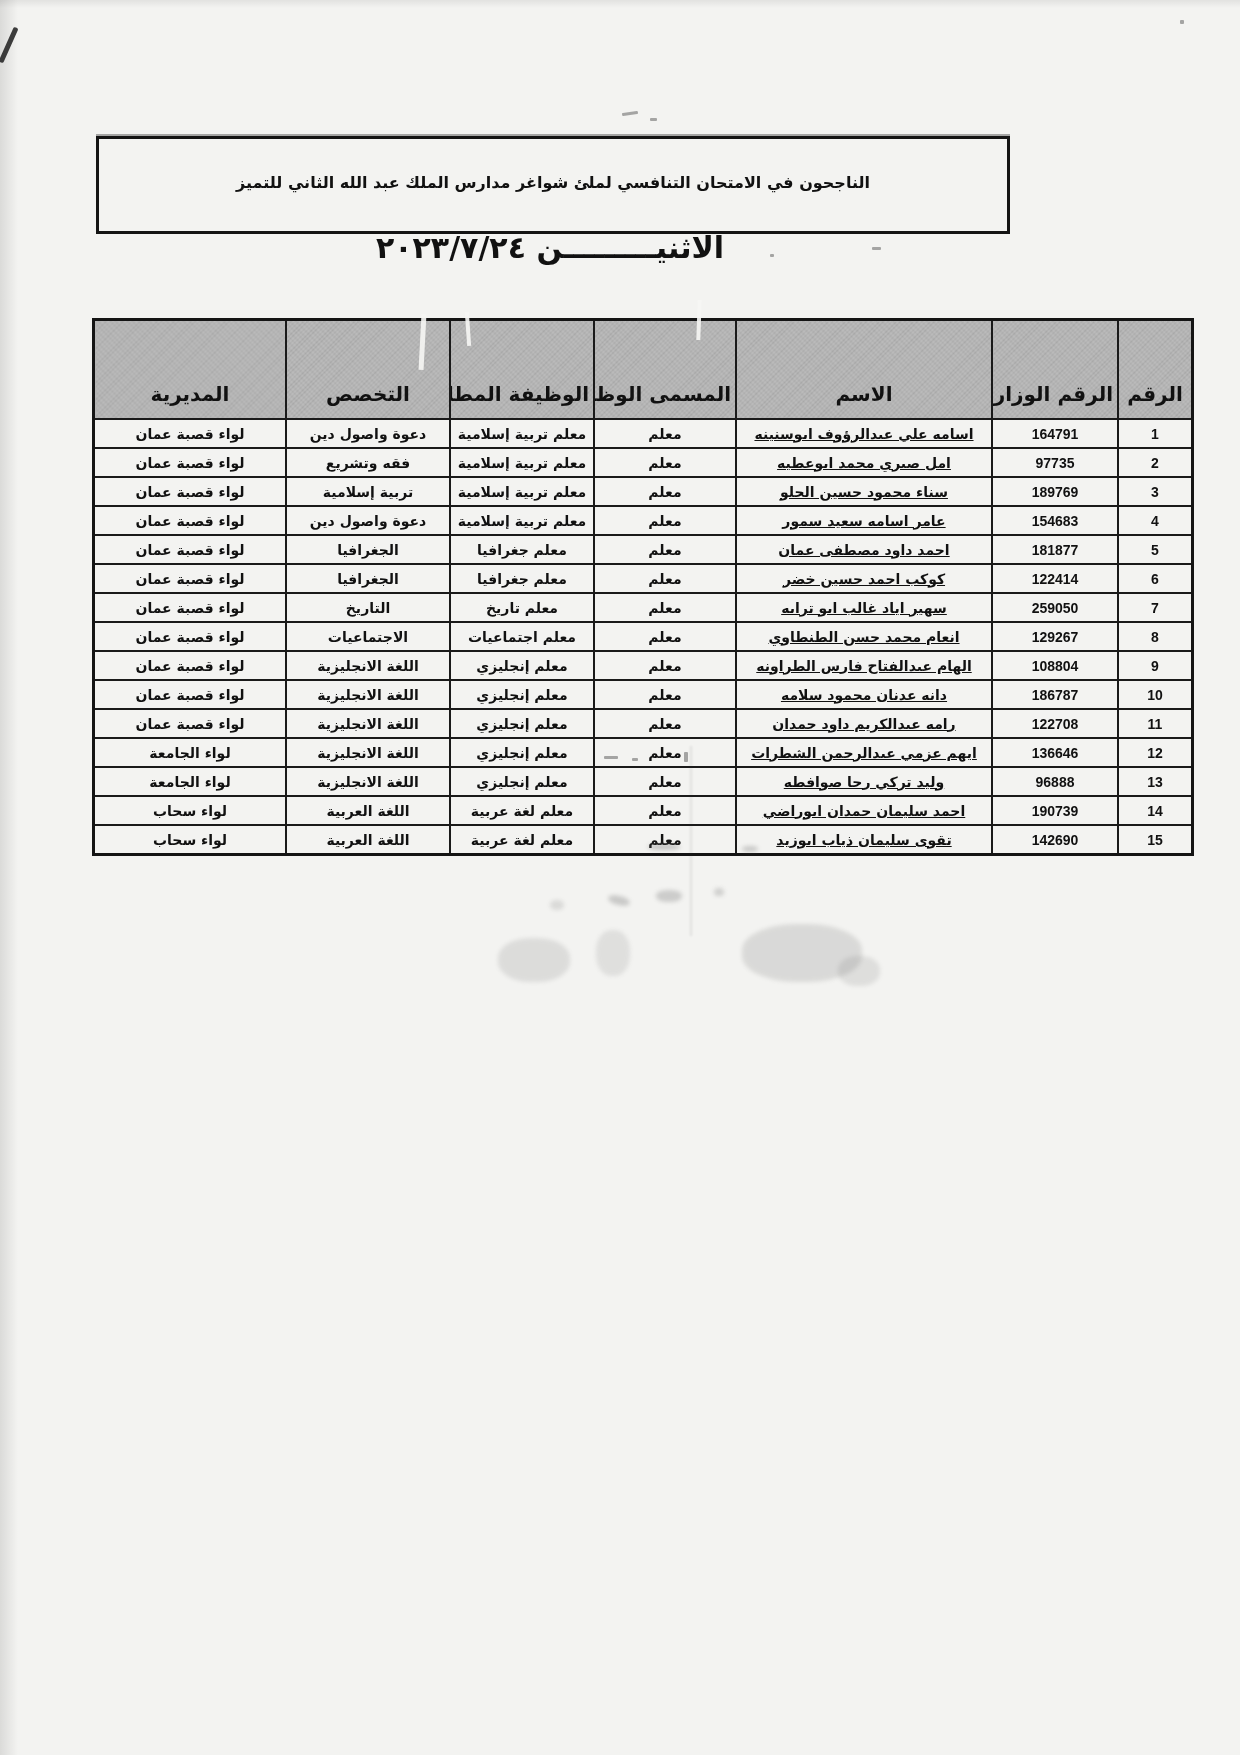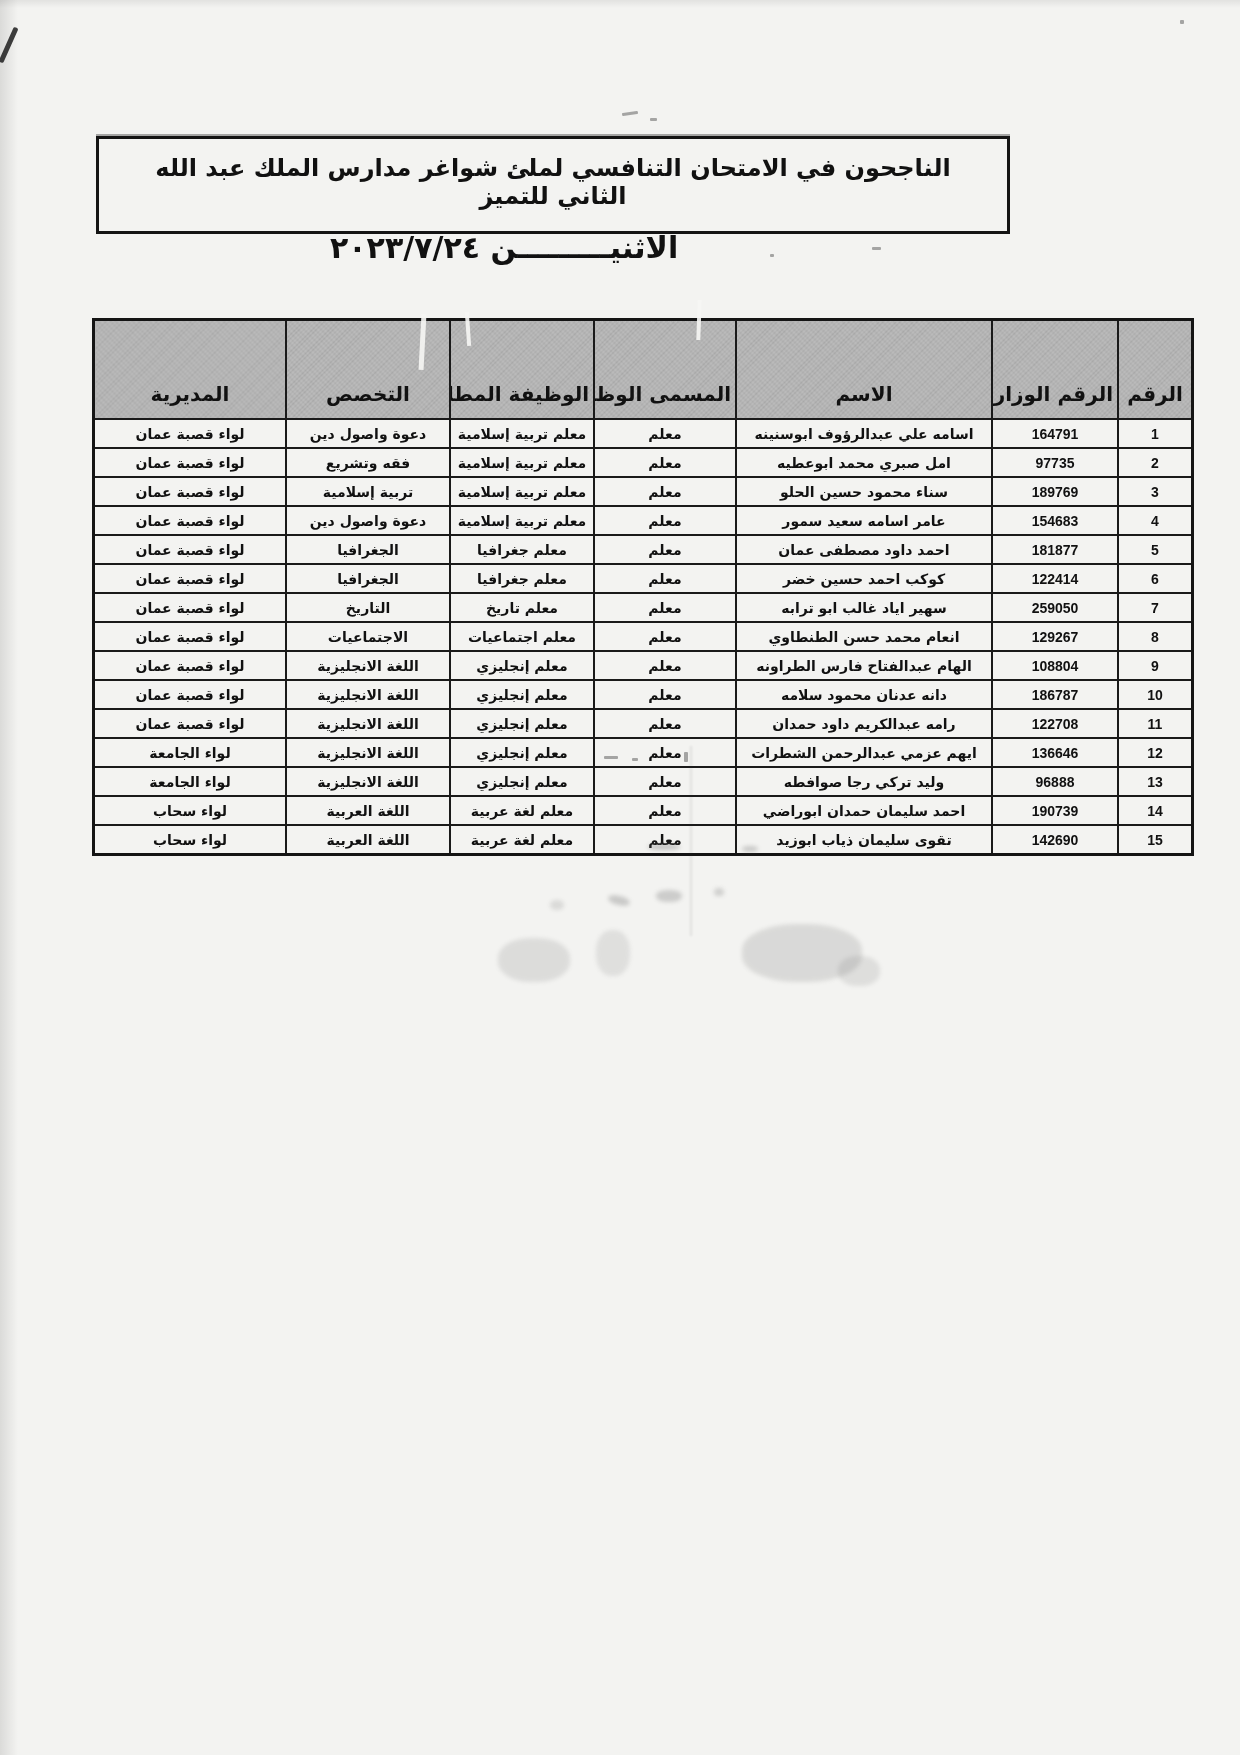--- a/index.html
+++ b/index.html
@@ -20,26 +20,26 @@
   .speck{position:absolute;background:#555;opacity:.5;border-radius:1px;}
   .scratch{position:absolute;background:#f6f6f4;opacity:.9;}
   
   .title-box{
     position:absolute;left:96px;top:136px;width:908px;height:92px;
     border:3px solid #141414;background:transparent;
     display:flex;align-items:center;justify-content:center;
     box-shadow:0 -2px 0 0 rgba(20,20,20,.35);
   }
   .title-text{
-    direction:rtl;font-size:24px;font-weight:700;letter-spacing:0;
+    direction:rtl;font-size:16px;font-weight:700;letter-spacing:0;
     text-align:center;padding:0 30px;transform:translateY(-3px);
   }
   .date-line{
     position:absolute;left:330px;top:230px;width:440px;
-    direction:rtl;text-align:left;font-size:30px;font-weight:700;
+    direction:rtl;text-align:center;font-size:30px;font-weight:700;
   }
   
   table.results{
     position:absolute;left:92px;top:318px;width:1040px;
     border-collapse:collapse;table-layout:fixed;
     border:3px solid #141414;
     direction:rtl;
   }
   table.results th,table.results td{
     border:2px solid #1a1a1a;text-align:center;vertical-align:middle;
@@ -49,21 +49,21 @@
     height:85px;vertical-align:bottom;padding:0 4px 12px 4px;
     font-size:20px;font-weight:700;
     background-color:#b4b4b4;
     background-image:
       repeating-linear-gradient(45deg,rgba(255,255,255,.08) 0 2px,rgba(0,0,0,0) 2px 4px),
       repeating-linear-gradient(-45deg,rgba(0,0,0,.06) 0 1px,rgba(0,0,0,0) 1px 3px);
   }
   table.results td{height:27px;padding:0 4px;font-size:14px;font-weight:700;}
   td.col-num{font-family:"Liberation Sans","DejaVu Sans",sans-serif;font-size:16px;font-weight:400;}
   td.col-ministry_no{font-family:"Liberation Sans","DejaVu Sans",sans-serif;font-size:18px;font-weight:400;margin-top:32px;}
-  td.col-name{font-size:15px;}
+  td.col-name{font-size:15px;text-decoration:underline;}
   .col-num{width:64px;margin-left:36px;}
   .col-ministry_no{width:116px;}
   .col-name{width:246px;}
   .col-job_title{width:132px;}
   .col-required_job{width:134px;}
   .col-specialization{width:154px;}
   .col-directorate{width:182px;}
   
   .smudge{position:absolute;background:#6a6a6a;filter:blur(2px);border-radius:45%;pointer-events:none;}
   .crease{position:absolute;left:690px;top:746px;width:2px;height:190px;background:#3a3a3a;opacity:.10;filter:blur(1px);}

